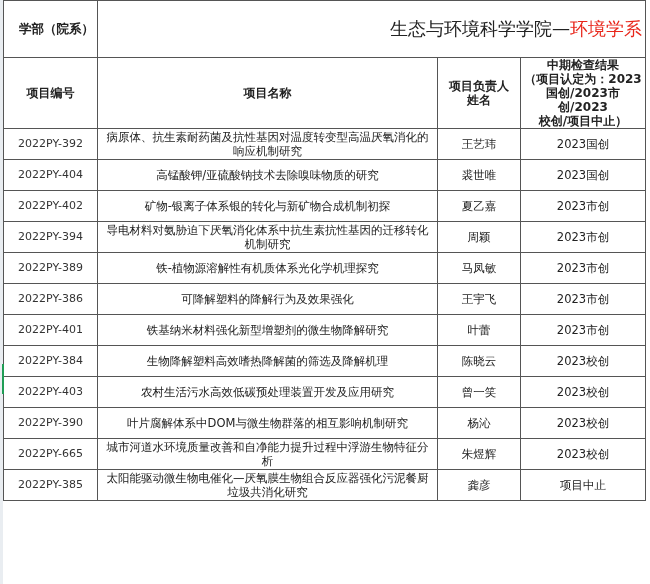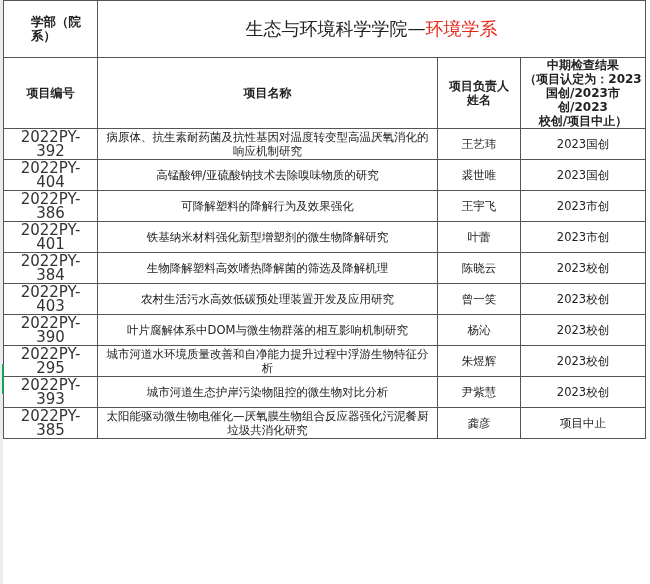--- a/index.html
+++ b/index.html
@@ -3,26 +3,26 @@
 <meta charset="utf-8">
 <style>
   html, body { margin: 0; padding: 0; background: #ffffff; }
   body { width: 650px; height: 584px; overflow: hidden; position: relative;
          font-family: "DejaVu Sans", "Liberation Sans", sans-serif; color: #222; }
   .sheet { position: absolute; left: 3px; top: 0; }
   table { border-collapse: collapse; table-layout: fixed; }
   td { border: 1px solid #555; padding: 0 3px; text-align: center; vertical-align: middle;
        font-size: 11.5px; line-height: 14px; overflow: hidden; }
   .title-row td { height: 56px; }
-  .dept-label { font-weight: bold; font-size: 12.5px; text-align: left; padding-left: 27px; }
-  .dept-value { font-size: 18px; font-family: "DejaVu Serif", "Liberation Serif", serif; }
+  .dept-label { font-weight: bold; font-size: 12.5px; text-align: left; padding-left: 15px; }
+  .dept-value { font-size: 18px; font-family: "DejaVu Serif", "Liberation Serif", serif; text-align: right; }
   .dept-value .accent { color: #e8261a; }
   .head-row td { height: 55px; font-weight: bold; font-size: 12px; line-height: 14px; margin-top: 16px; }
   .data-row td { height: 30px; }
-  .data-row td.id { font-size: 15px; color: #333; }
+  .data-row td.id { font-size: 11px; color: #333; }
   .data-row td.name { padding: 0 4px; }
   .left-line { position: absolute; left: 0; top: 0; width: 3px; height: 584px; background: #e9edf1; }
   .sel-mark { position: absolute; left: 2px; top: 364px; width: 2px; height: 30px; background: #1f9d55; }
 </style>
 </head>
 <body>
 
 <div class="left-line"></div>
 
 <div class="sheet">
@@ -58,20 +58,38 @@
         <td>王艺玮</td>
         <td>2023国创</td>
       </tr>
       <tr class="data-row">
         <td class="id">2022PY-404</td>
         <td class="name">高锰酸钾/亚硫酸钠技术去除嗅味物质的研究</td>
         <td>裘世唯</td>
         <td>2023国创</td>
       </tr>
       <tr class="data-row">
+        <td class="id">2022PY-402</td>
+        <td class="name">矿物-银离子体系银的转化与新矿物合成机制初探</td>
+        <td>夏乙嘉</td>
+        <td>2023市创</td>
+      </tr>
+      <tr class="data-row">
+        <td class="id">2022PY-394</td>
+        <td class="name">导电材料对氨胁迫下厌氧消化体系中抗生素抗性基因的迁移转化机制研究</td>
+        <td>周颖</td>
+        <td>2023市创</td>
+      </tr>
+      <tr class="data-row">
+        <td class="id">2022PY-389</td>
+        <td class="name">铁-植物源溶解性有机质体系光化学机理探究</td>
+        <td>马凤敏</td>
+        <td>2023市创</td>
+      </tr>
+      <tr class="data-row">
         <td class="id">2022PY-386</td>
         <td class="name">可降解塑料的降解行为及效果强化</td>
         <td>王宇飞</td>
         <td>2023市创</td>
       </tr>
       <tr class="data-row">
         <td class="id">2022PY-401</td>
         <td class="name">铁基纳米材料强化新型增塑剂的微生物降解研究</td>
         <td>叶蕾</td>
         <td>2023市创</td>
@@ -88,29 +106,23 @@
         <td>曾一笑</td>
         <td>2023校创</td>
       </tr>
       <tr class="data-row">
         <td class="id">2022PY-390</td>
         <td class="name">叶片腐解体系中DOM与微生物群落的相互影响机制研究</td>
         <td>杨沁</td>
         <td>2023校创</td>
       </tr>
       <tr class="data-row">
-        <td class="id">2022PY-295</td>
+        <td class="id">2022PY-665</td>
         <td class="name">城市河道水环境质量改善和自净能力提升过程中浮游生物特征分析</td>
         <td>朱煜辉</td>
-        <td>2023校创</td>
-      </tr>
-      <tr class="data-row">
-        <td class="id">2022PY-393</td>
-        <td class="name">城市河道生态护岸污染物阻控的微生物对比分析</td>
-        <td>尹紫慧</td>
         <td>2023校创</td>
       </tr>
       <tr class="data-row">
         <td class="id">2022PY-385</td>
         <td class="name">太阳能驱动微生物电催化—厌氧膜生物组合反应器强化污泥餐厨垃圾共消化研究</td>
         <td>龚彦</td>
         <td>项目中止</td>
       </tr>
     </tbody>
   </table>

